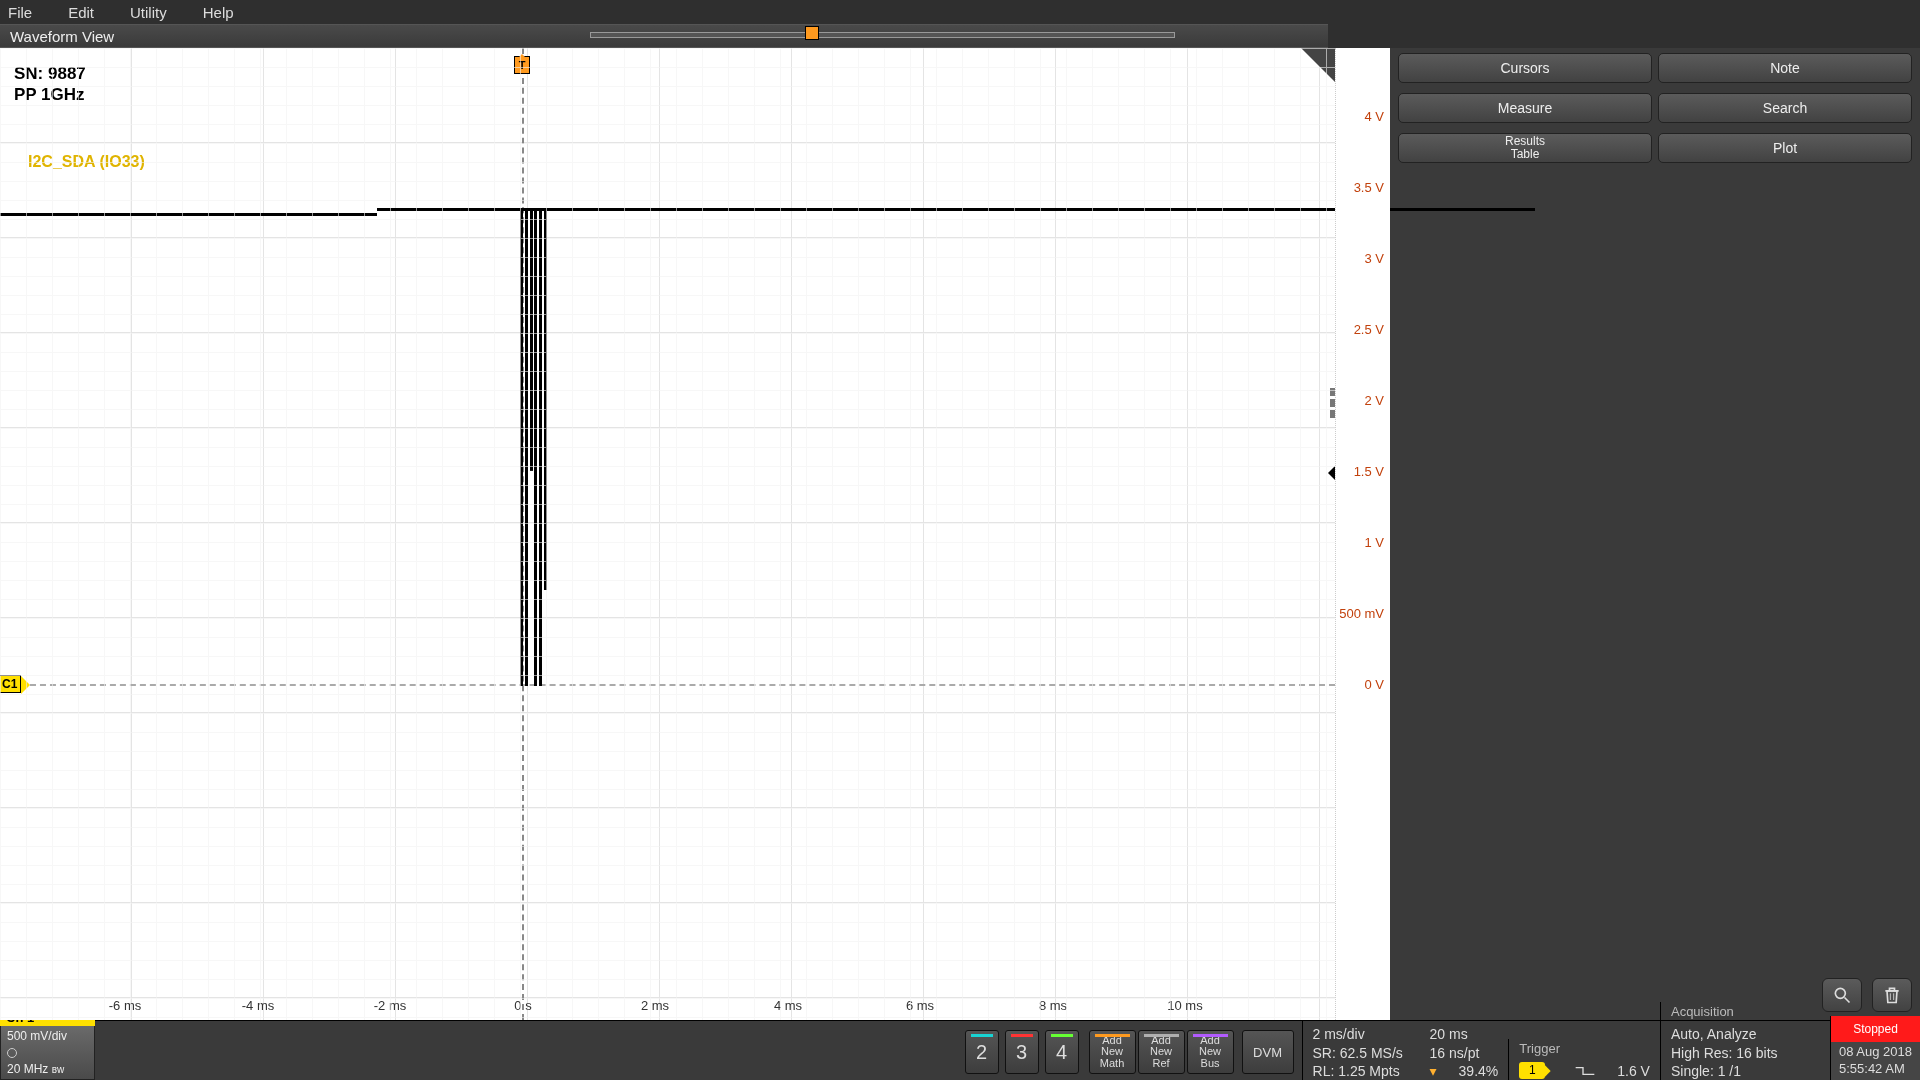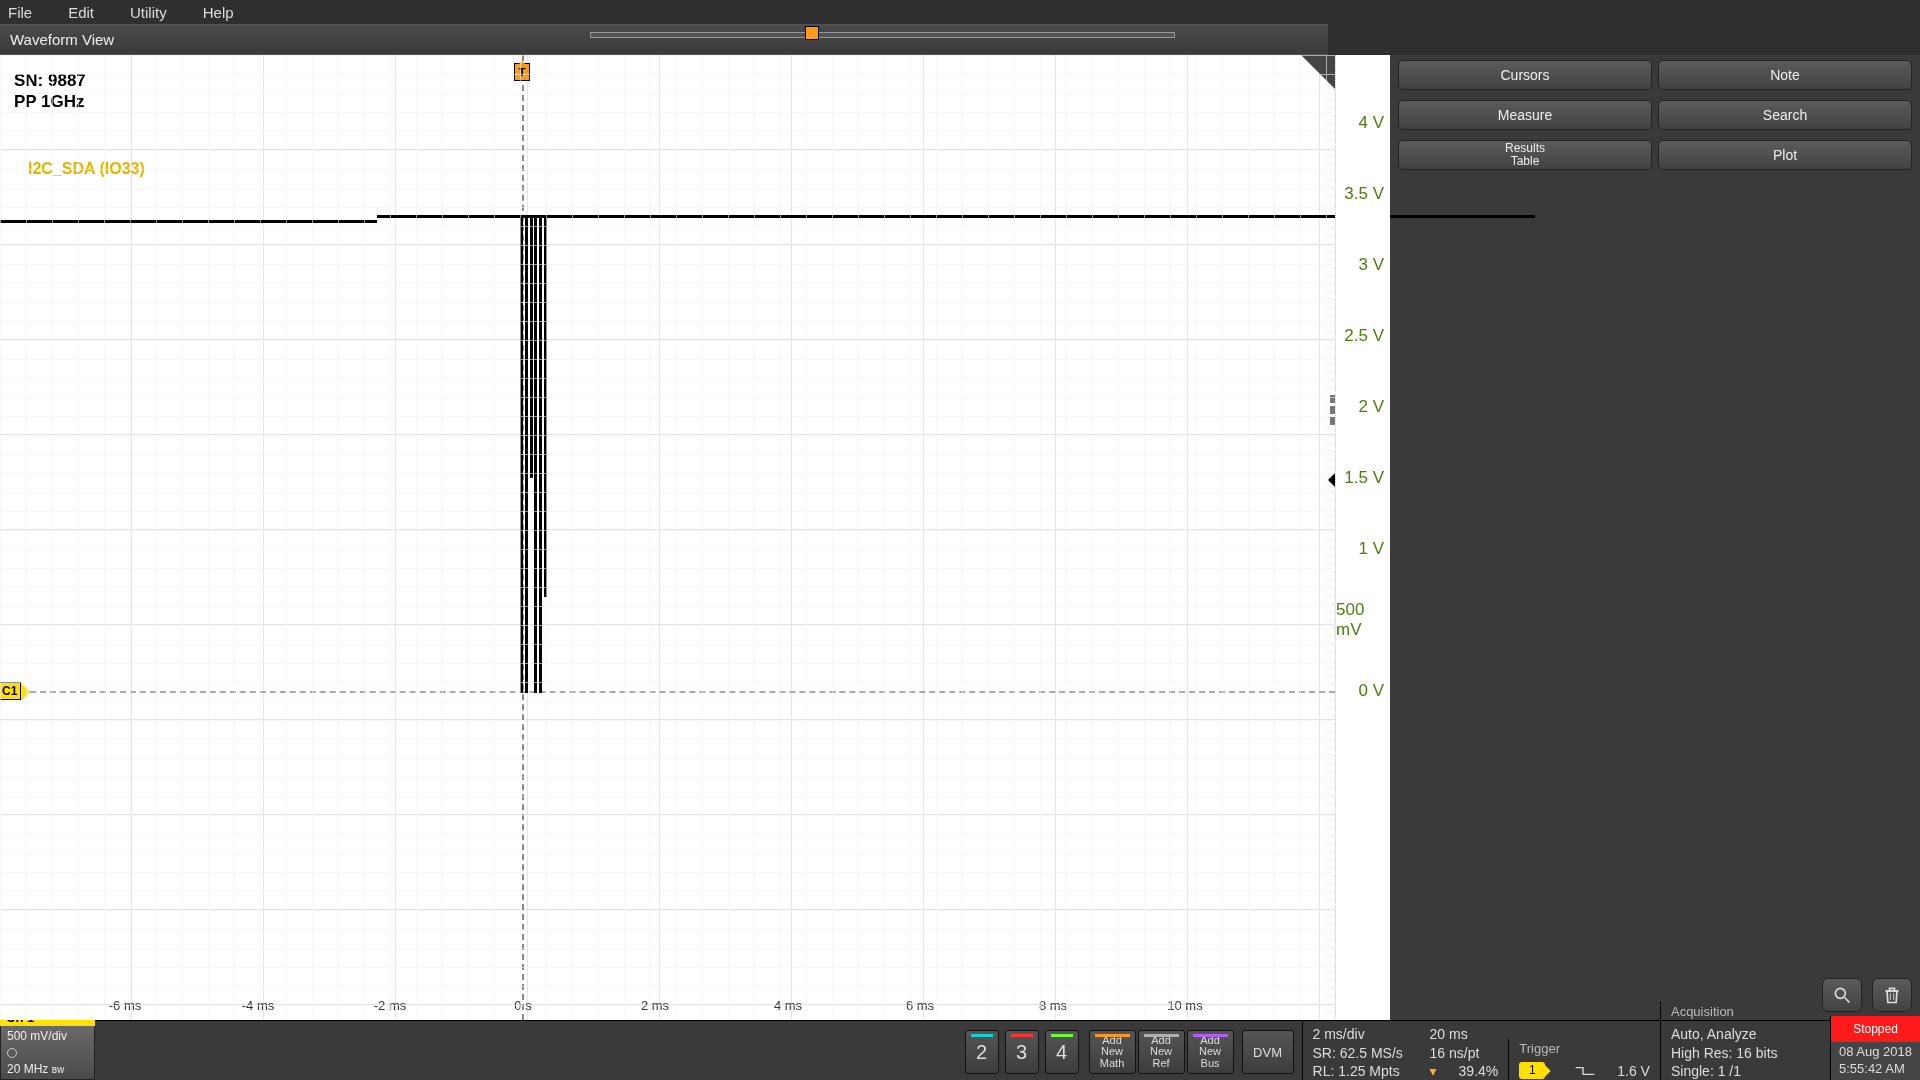--- a/index.html
+++ b/index.html
@@ -4,21 +4,21 @@
 <style>
   * { box-sizing: border-box; margin: 0; padding: 0; font-family: Arial, Helvetica, sans-serif; }
   html, body { width: 1920px; height: 1080px; background:#2f2f2f; overflow:hidden; }
   body { display:flex; flex-direction:column; }
 
   
   .menubar { height:24px; background:#2f2f2f; display:flex; align-items:center; padding-left:8px; color:#ddd; font-size:15px; gap:36px; }
   .menubar span { cursor:pointer; }
 
   
-  .titlebar { height:31px; background:linear-gradient(#4a4a4a,#3a3a3a); color:#eee; font-size:15px; display:flex; align-items:center; padding:0 10px; border:1px solid #555; border-left:none; border-right:none; margin-right:592px; }
+  .titlebar { height:24px; background:linear-gradient(#4a4a4a,#3a3a3a); color:#eee; font-size:15px; display:flex; align-items:center; padding:0 10px; border:1px solid #555; border-left:none; border-right:none; margin-right:592px; }
 
   
   .overview { position:absolute; top:26px; left:590px; width:585px; height:17px; }
   .overview .track { position:absolute; top:6px; left:0; right:0; height:6px; border:1px solid #999; background:#555; }
   .overview .tmark { position:absolute; top:0; left:38%; width:14px; height:14px; background:#ff9a1f; border:1px solid #000; transform:translateX(-50%); }
 
   
   .mainrow { flex:1; display:flex; min-height:0; }
   .plotwrap { width:1335px; position:relative; background:#fff;padding-left:16px; }
   .ygutter { width:55px; position:relative; background:#fff; border-left:1px dotted #ccc;}
@@ -64,21 +64,21 @@
       linear-gradient(#000,#000) 14px 0/3px 100% no-repeat,
       linear-gradient(#000,#000) 19px 0/3px 100% no-repeat,
       linear-gradient(#000,#000) 24px 0/3px 80% no-repeat;
   }
 
   
   .xticks { position:absolute; left:0; right:0; bottom:4px; height:18px; font-size:13px; color:#333; }
   .xticks span{ position:absolute; transform:translateX(-50%); }
 
   
-  .ygutter { font-size:17px; color:#4d7c0f;}
+  .ygutter { font-size:13px; color:#c2410c;}
   .ygutter span{ position:absolute; right:6px; transform:translateY(-50%);}
 
   
   .sidebar .addnew { height:28px; background:#2b2b2b; color:#ddd; font-size:14px; display:flex; align-items:center; justify-content:center; border-bottom:1px solid #000;}
   .btnrow { display:flex; gap:6px; padding:5px 8px; }
   .pillbtn { flex:1; background:linear-gradient(#5b5b5b,#424242); color:#eee; border:1px solid #222; border-radius:5px; height:30px; font-size:14px; display:flex; align-items:center; justify-content:center; cursor:pointer; text-align:center; line-height:1.05;}
   .pillbtn.small{font-size:12px;}
   .sidebar-spacer{flex:1;}
   .sidebar-bottom{display:flex; gap:10px; padding:8px; justify-content:flex-end;}
   .iconbtn{width:40px;height:34px;border-radius:6px;background:linear-gradient(#5b5b5b,#424242);border:1px solid #222;display:flex;align-items:center;justify-content:center;cursor:pointer;}

